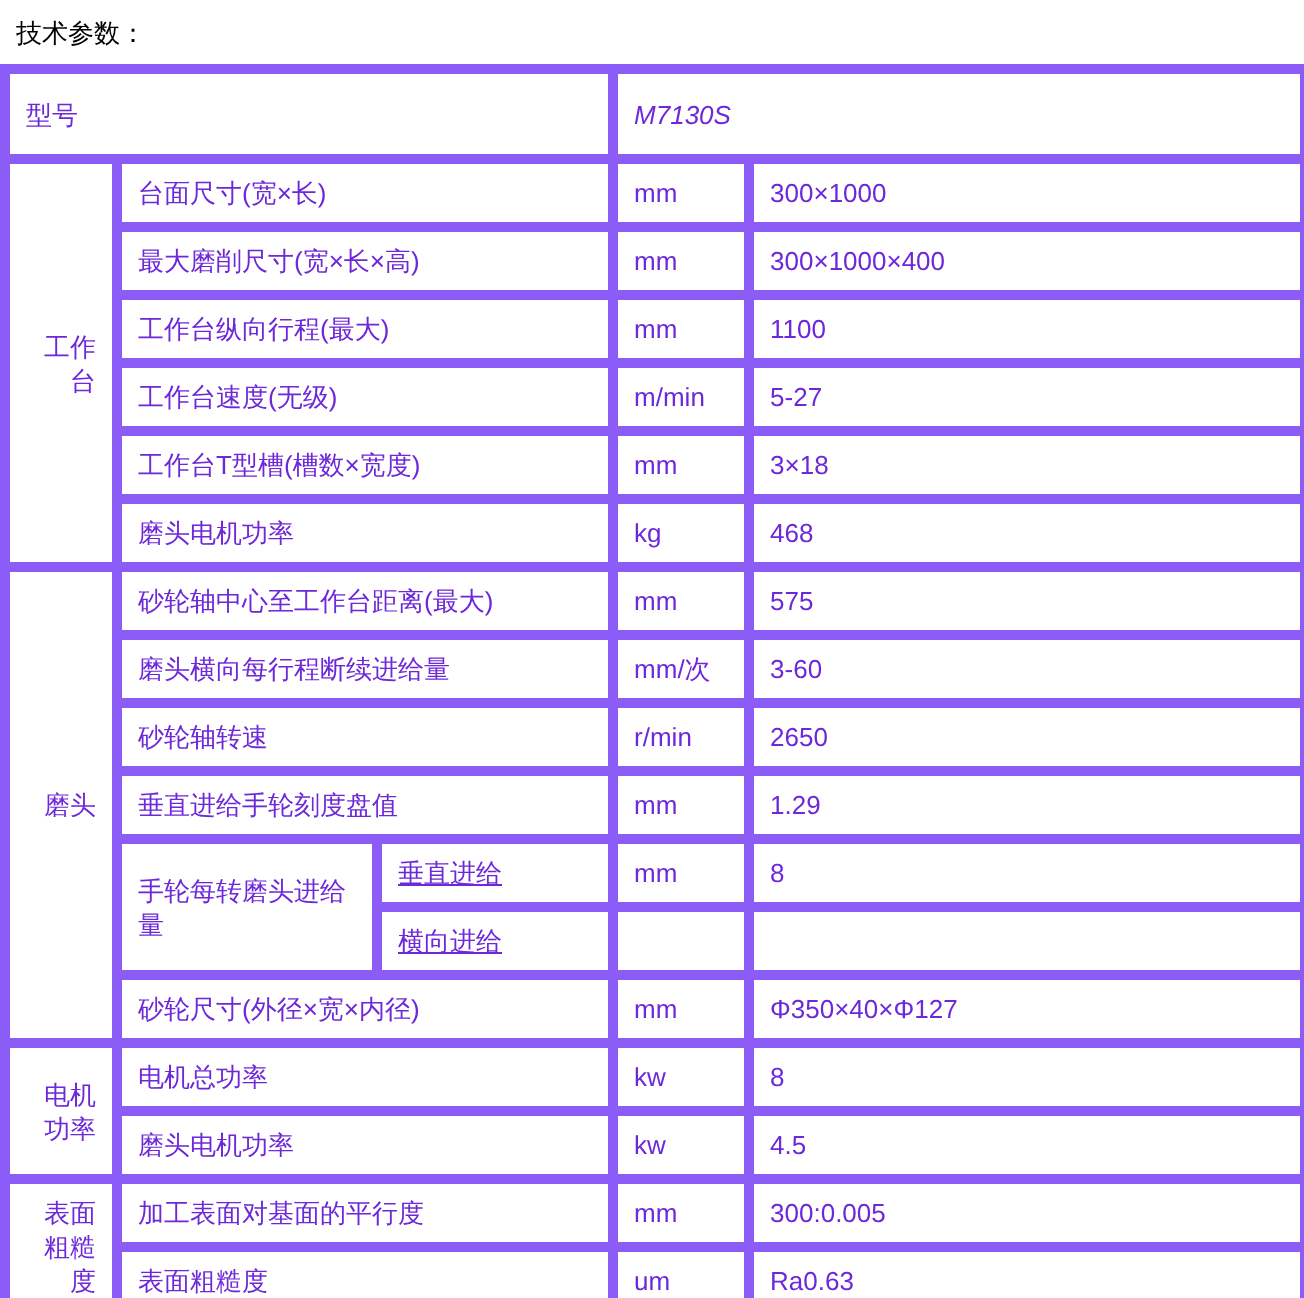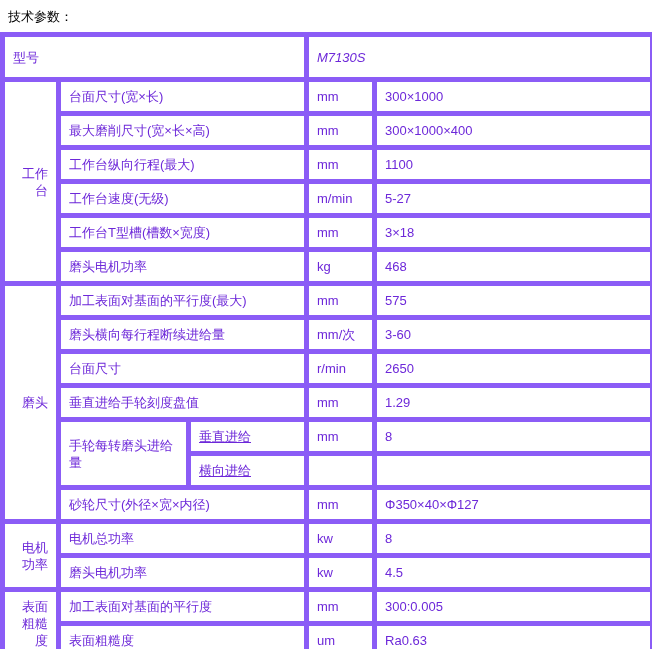--- a/index.html
+++ b/index.html
@@ -121,31 +121,31 @@
         <td class="value">3×18</td>
       </tr>
       <tr>
         <td class="label" colspan="2">磨头电机功率</td>
         <td class="unit">kg</td>
         <td class="value">468</td>
       </tr>
 
       <tr>
         <td class="group" rowspan="7">磨头</td>
-        <td class="label" colspan="2">加工表面对基面的平行度(最大)</td>
+        <td class="label" colspan="2">砂轮轴中心至工作台距离(最大)</td>
         <td class="unit">mm</td>
         <td class="value">575</td>
       </tr>
       <tr>
         <td class="label" colspan="2">磨头横向每行程断续进给量</td>
         <td class="unit">mm/次</td>
         <td class="value">3-60</td>
       </tr>
       <tr>
-        <td class="label" colspan="2">台面尺寸</td>
+        <td class="label" colspan="2">砂轮轴转速</td>
         <td class="unit">r/min</td>
         <td class="value">2650</td>
       </tr>
       <tr>
         <td class="label" colspan="2">垂直进给手轮刻度盘值</td>
         <td class="unit">mm</td>
         <td class="value">1.29</td>
       </tr>
       <tr class="tall">
         <td class="label" rowspan="2">手轮每转磨头进给量</td>

